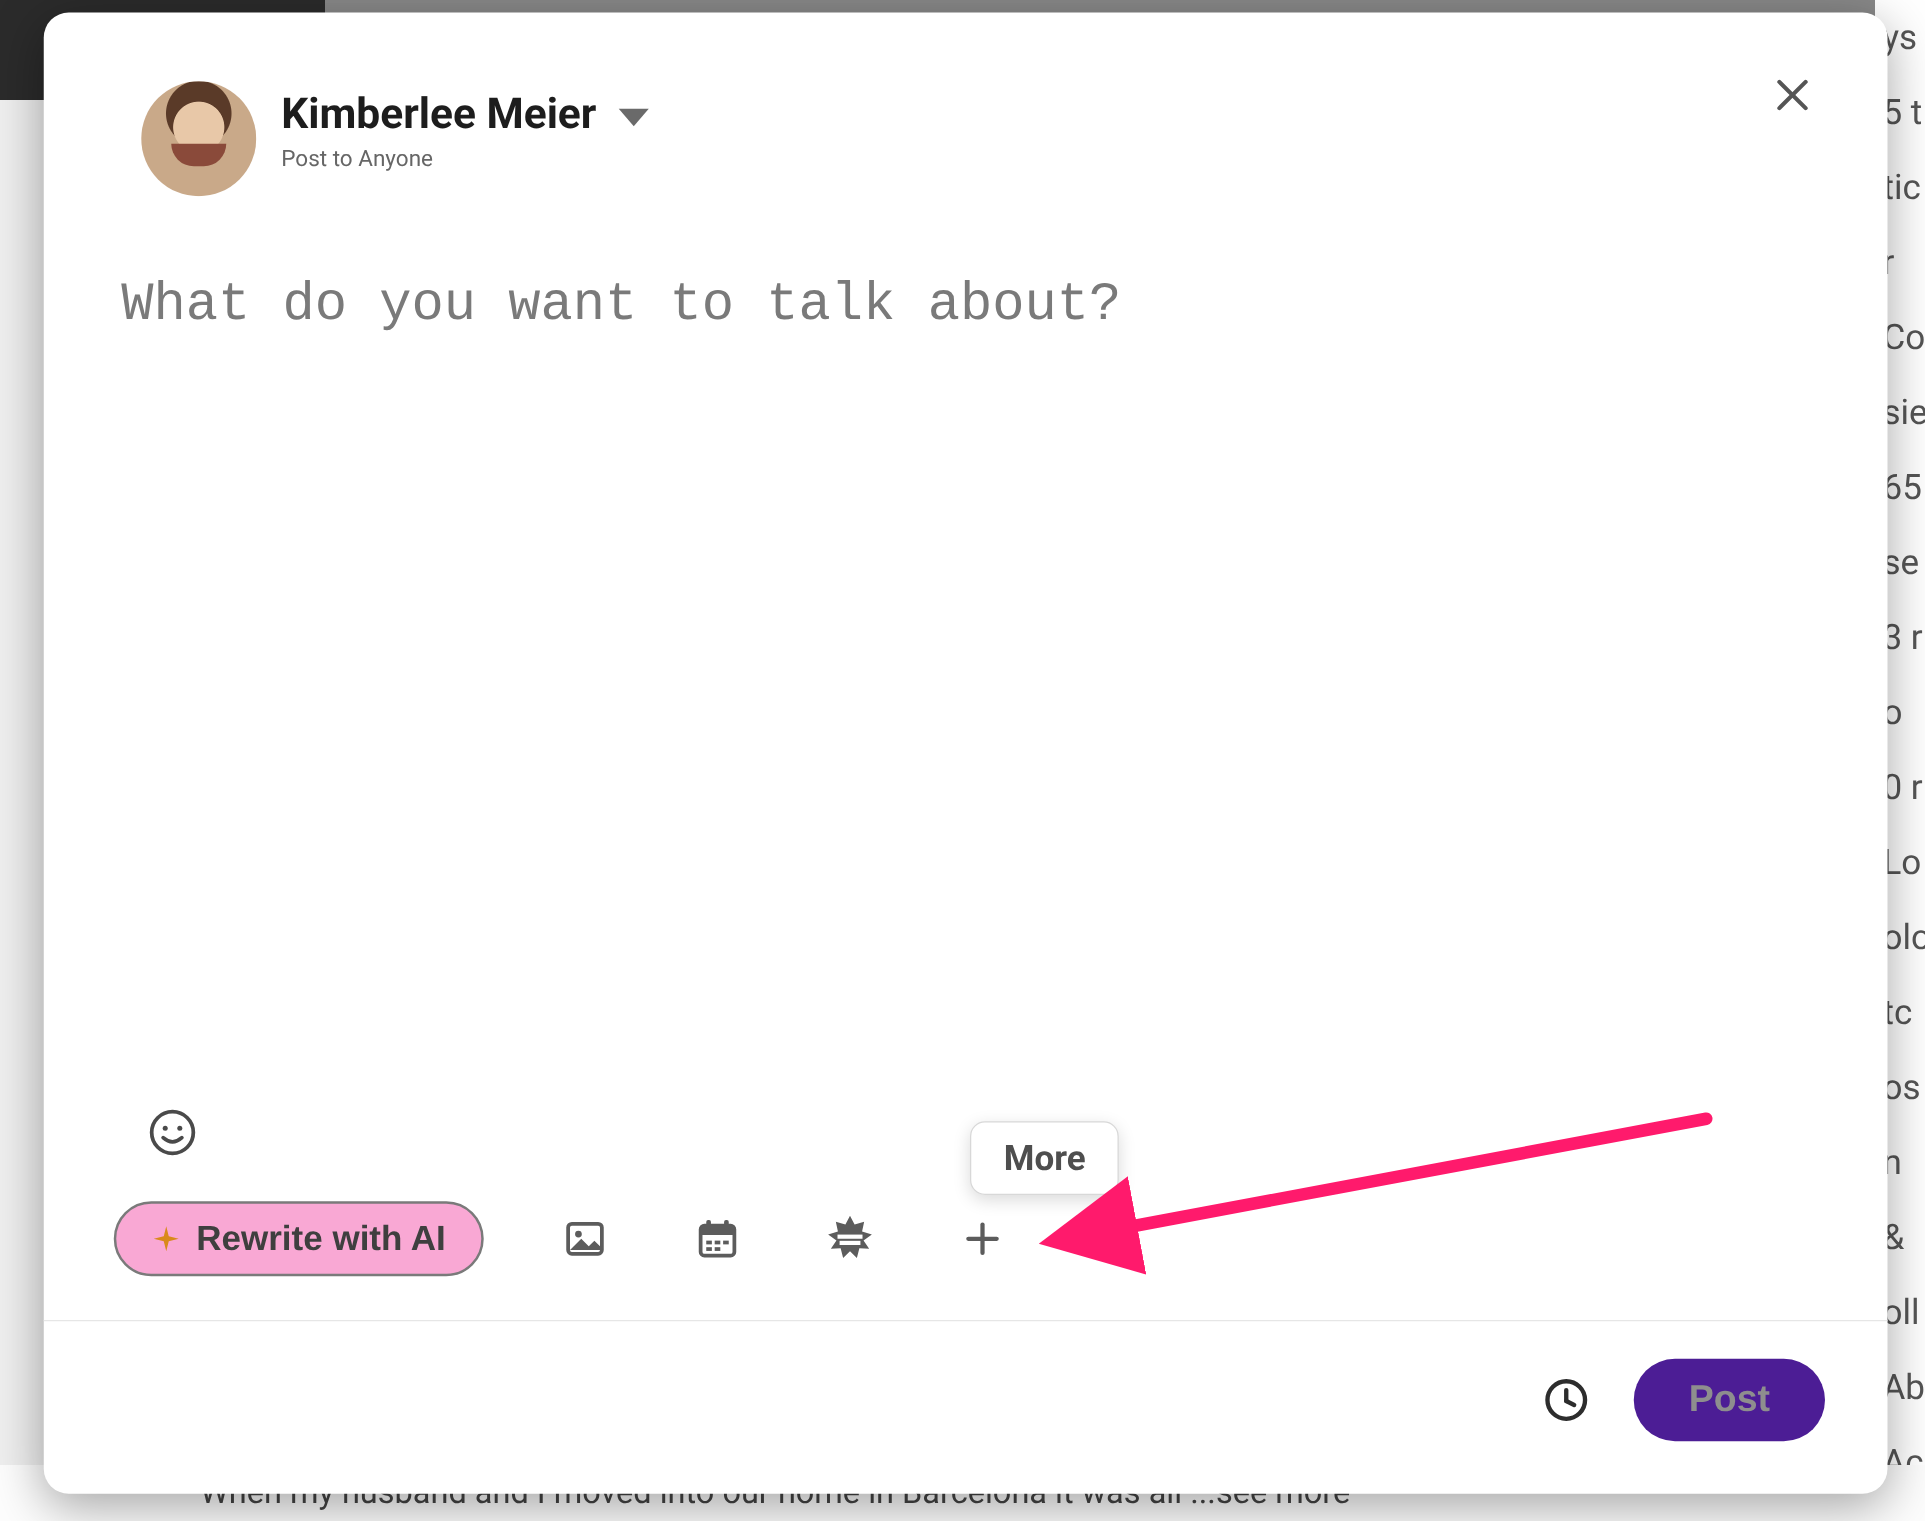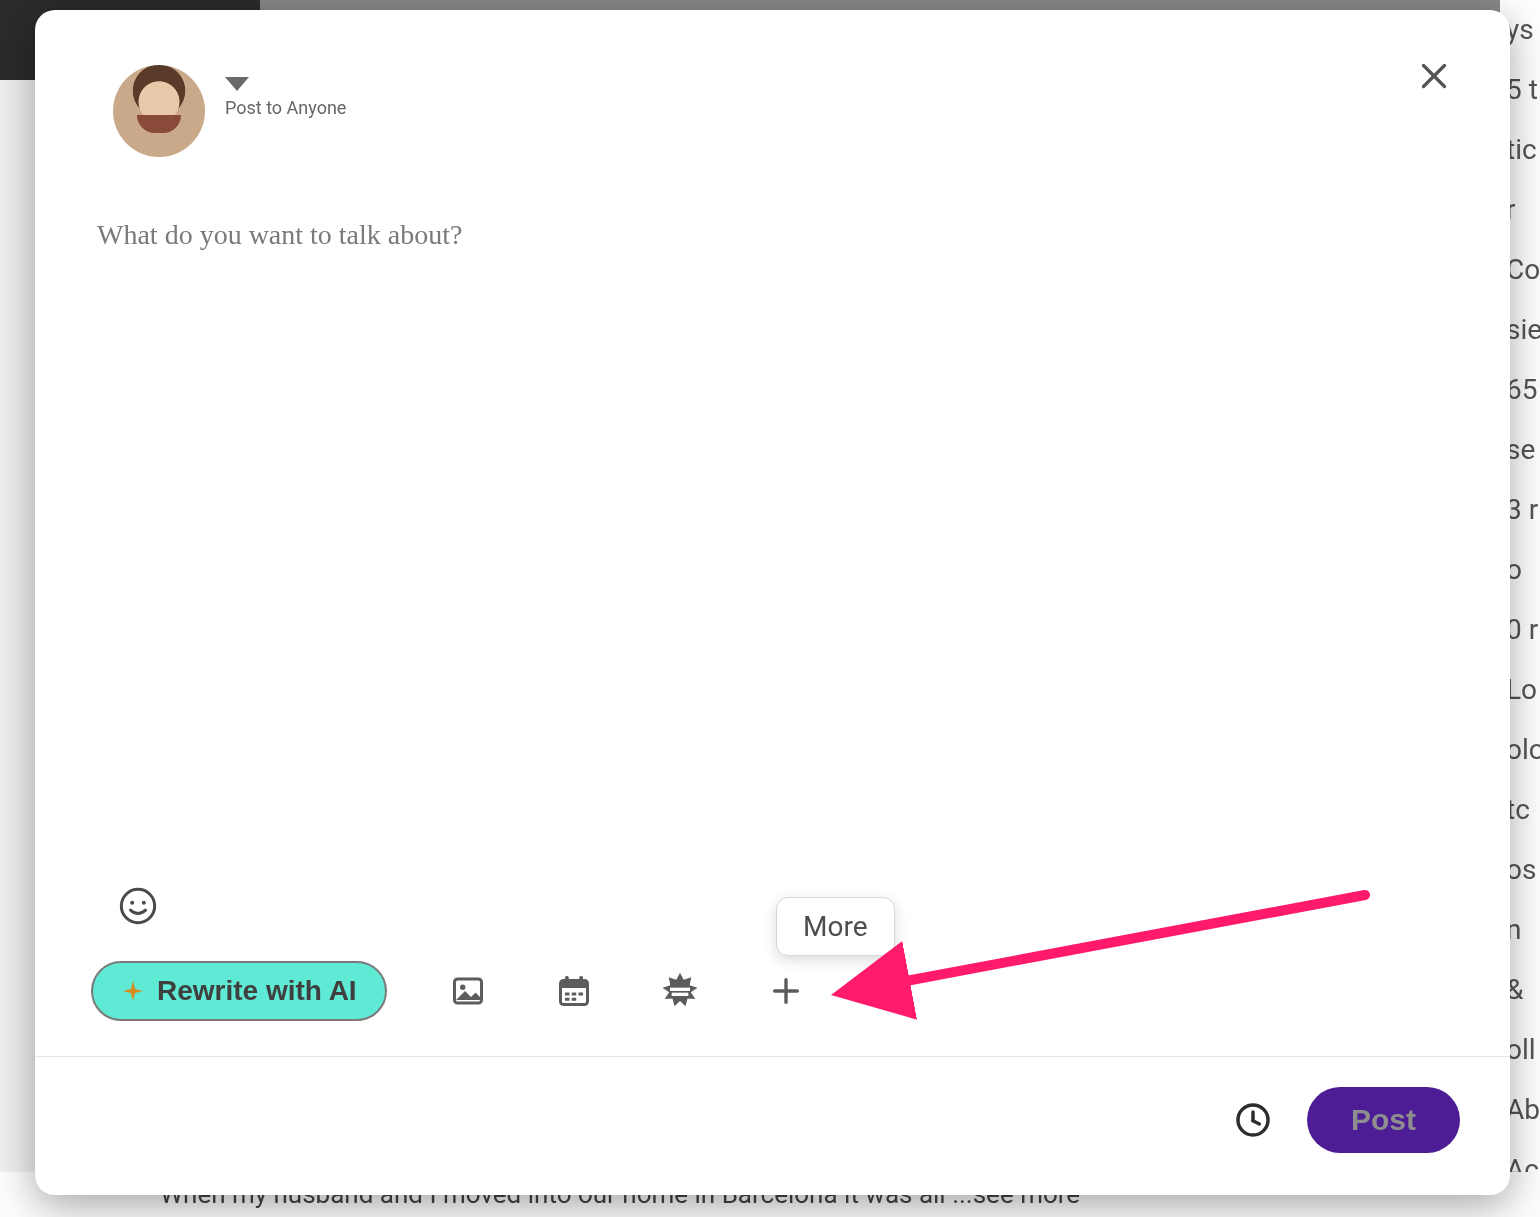--- a/index.html
+++ b/index.html
@@ -145,23 +145,23 @@
   .composer {
     flex:1;
     padding:60px 60px 0 60px;
   }
   .composer-input {
     width:100%;
     min-height:500px;
     border:none;
     outline:none;
     resize:none;
-    font-size:28px;
+    font-size:43px;
     color:#4c1d95;
-    font-family:Liberation Serif, serif;
+    font-family:Liberation Mono, monospace;
   }
   .composer-input::placeholder {
     color:#7a7a7a;
   }
 
   .tools-row {
     display:flex;
     align-items:center;
     gap:56px;
     padding:0 50px 35px 56px;
@@ -186,39 +186,40 @@
     display:flex;
     align-items:center;
     gap:12px;
     border:2px solid #7a7a7a;
     border-radius:40px;
     padding:12px 28px;
     cursor:pointer;
     font-size:28px;
     font-weight:600;
     color:#3f3f3f;
-    background:#5eead4;
+    background:#f9a8d4;
   }
   .sparkle {
     color:#d98a1b;
     font-size:26px;
     line-height:1;
   }
 
   .tooltip {
     position:absolute;
     background:#fff;
     border:1px solid #d8d8d8;
     border-radius:12px;
     padding:12px 26px;
     font-size:28px;
     color:#4e4e4e;
     box-shadow:0 4px 14px rgba(0,0,0,0.15);
     left:741px;
     bottom:100px;
+    font-weight:bold;
   }
 
   .divider {
     height:1px;
     background:#e6e6e6;
     margin:0;
   }
 
   .footer {
     display:flex;
@@ -266,20 +267,21 @@
   <div class="right-col">ys 5 t tic r Co. sie 65 se 3 r o 0 r Lo olo tc os n &amp; oll About Acc</div>
   <div class="bottom-strip">When my husband and I moved into our home in Barcelona it was all  ...see more</div>
 </div>
 
 <div class="modal">
 
   <div class="modal-header">
     <div class="avatar"></div>
     <div class="author-block">
       <div class="author-row">
+        <span class="author-name">Kimberlee Meier</span>
         <span class="caret"></span>
       </div>
       <div class="visibility">Post to Anyone</div>
     </div>
 
     <div class="close-btn">
       <svg width="36" height="36" viewBox="0 0 24 24" fill="none" stroke="currentColor" stroke-width="2.2" stroke-linecap="round">
         <line x1="5" y1="5" x2="19" y2="19"></line>
         <line x1="19" y1="5" x2="5" y2="19"></line>
       </svg>

